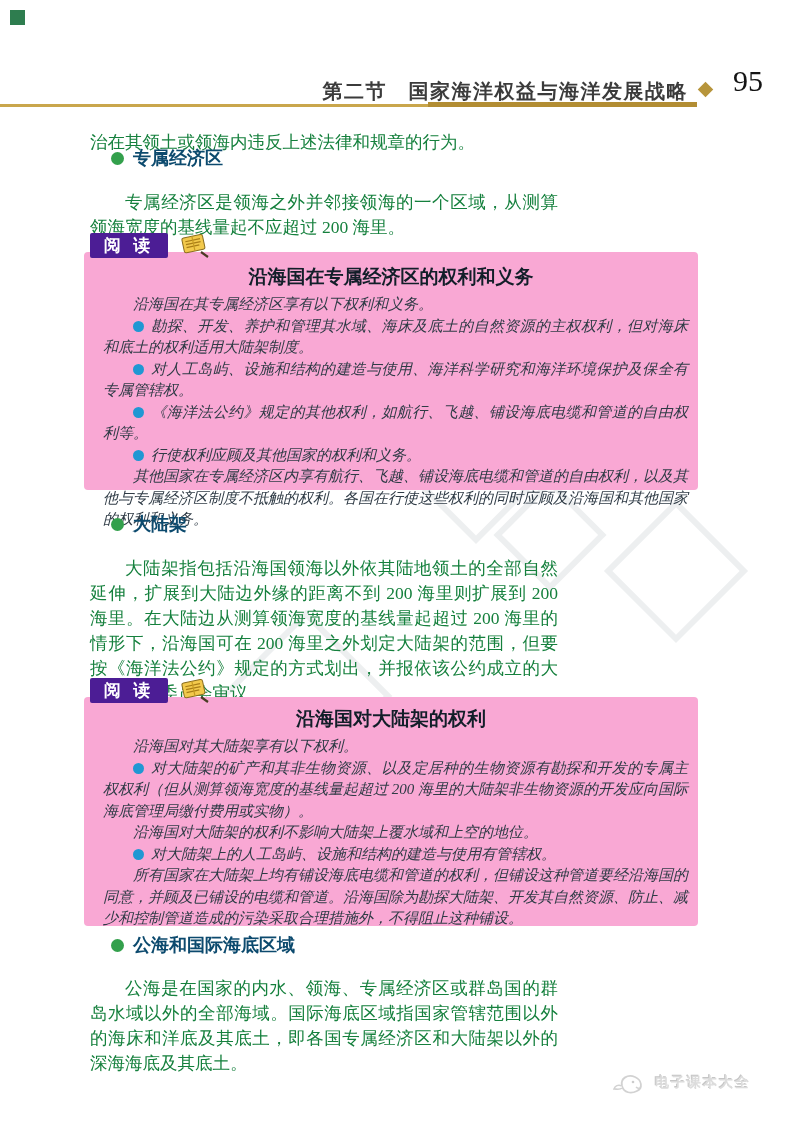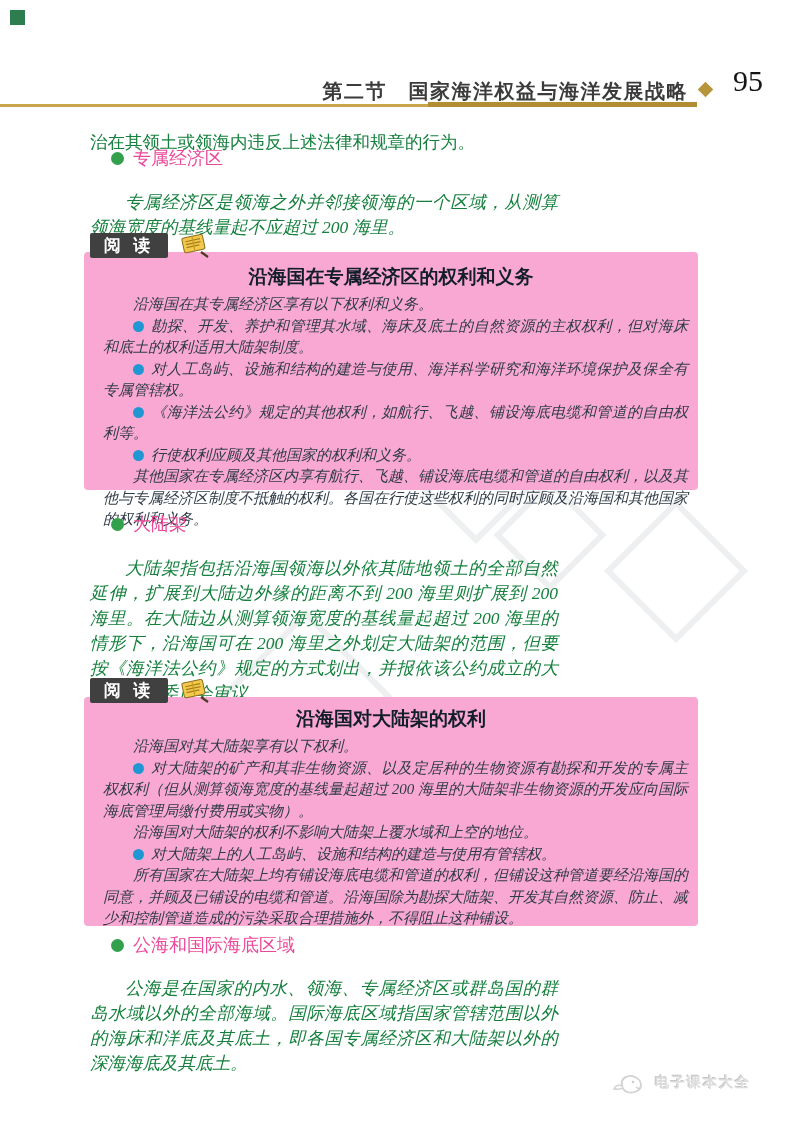--- a/index.html
+++ b/index.html
@@ -13,29 +13,29 @@
   #hdr-title{position:absolute;top:78px;right:99px;font-family:"Liberation Sans","DejaVu Sans",sans-serif;
              font-weight:bold;font-size:20px;letter-spacing:1.5px;color:#3b3b3b;white-space:nowrap;}
   #hdr-diamond{position:absolute;left:700px;top:84px;width:11px;height:11px;background:#b7953b;transform:rotate(45deg);}
   #page-num{position:absolute;left:733px;top:64px;font-size:30px;color:#141414;}
   #rule-thin{position:absolute;left:0;top:104px;width:428px;height:2.5px;background:#c9a64c;}
   #rule-thick{position:absolute;left:428px;top:101.5px;width:269px;height:5px;background:#b28d33;}
 
   
   .bodytext{position:absolute;left:90px;width:468px;font-size:17.5px;line-height:25px;
             text-align:justify;color:#15803d;}
-  .indent{text-indent:2em;font-style:italic;}
-  .sect-head{position:absolute;left:90px;padding-left:21px;font-size:18px;color:#ec4899;white-space:nowrap;}
+  .indent{text-indent:2em;}
+  .sect-head{position:absolute;left:90px;padding-left:21px;font-size:18px;color:#0c4a6e;white-space:nowrap;font-weight:bold;}
   .gdot{display:inline-block;width:13px;height:13px;border-radius:50%;background:#33a04c;
         margin-right:9px;vertical-align:-1px;}
 
   
   .rbox-wrap{position:absolute;left:84px;width:614px;}
   .rbox{position:absolute;left:0;top:19px;width:614px;background:#f9a8d4;border-radius:4px;}
-  .rtab{position:absolute;left:6px;top:0;width:78px;height:25px;background:#404040;border-radius:2px;
+  .rtab{position:absolute;left:6px;top:0;width:78px;height:25px;background:#4c1d95;border-radius:2px;
         color:#ffffff;font-family:"Liberation Sans","DejaVu Sans",sans-serif;font-weight:bold;
         font-size:17px;text-align:center;line-height:25px;letter-spacing:4px;z-index:2;}
   .rtitle{margin:12px 0 4px 0;text-align:center;font-family:"Liberation Sans","DejaVu Sans",sans-serif;
           font-weight:bold;font-size:19px;color:#121e29;}
   .rbody{margin:0 10px 0 19px;}
   .kp{margin:0;font-style:italic;font-size:15px;line-height:21.5px;color:#2f3b46;
       text-align:justify;text-indent:2em;}
   .bdot{display:inline-block;width:11px;height:11px;border-radius:50%;background:#2097d3;
         margin-right:7px;vertical-align:-1px;font-style:normal;}
   .note-icon{position:absolute;left:95px;top:-3px;z-index:2;}

